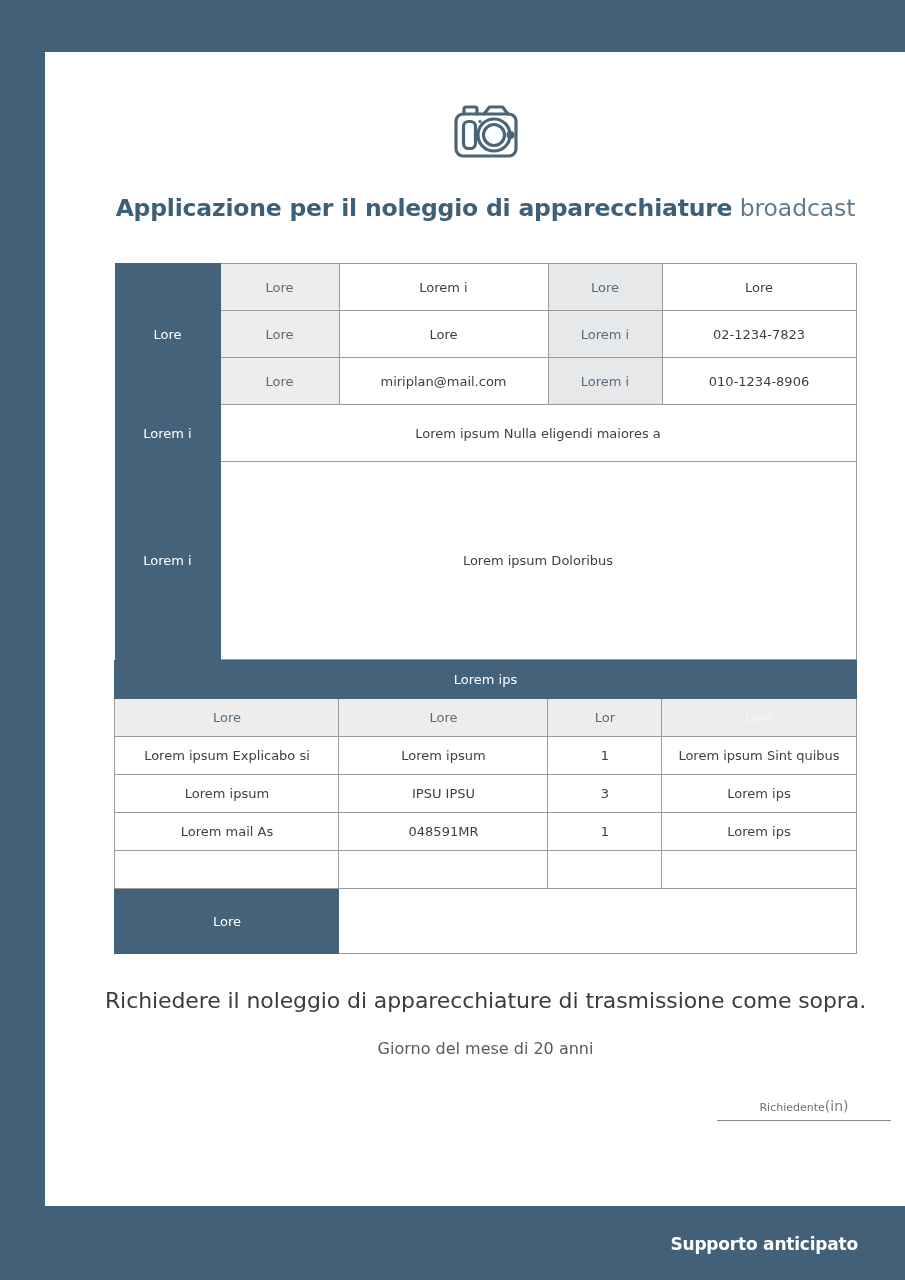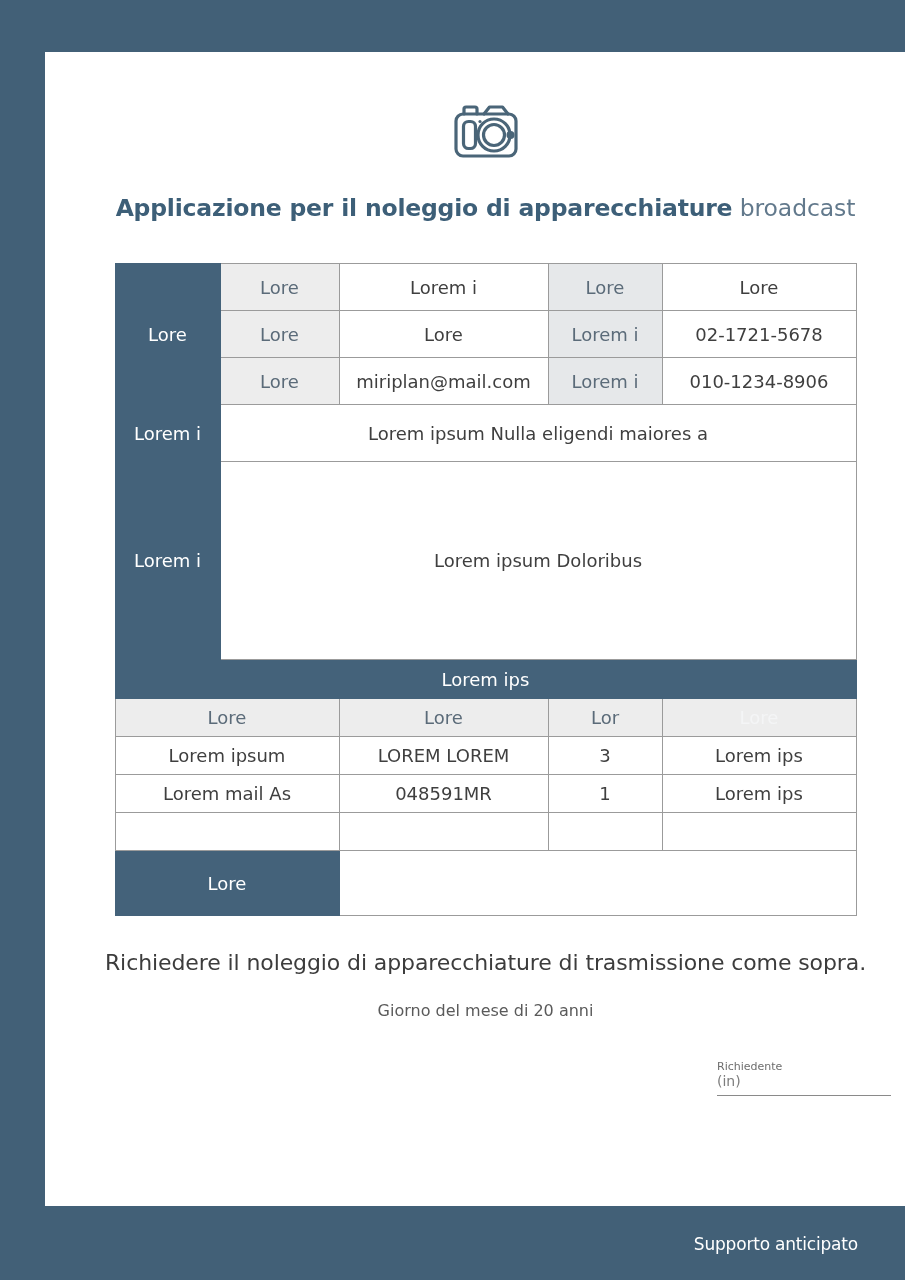--- a/index.html
+++ b/index.html
@@ -65,21 +65,21 @@
     font-size: 13px;
     color: #3f3f3f;
   }
   .tbl.t-top { margin-top: 40px; }
 
   .tbl td {
     border: 1px solid #9b9b9b;
     text-align: center;
     vertical-align: middle;
     padding: 4px 6px;
-    font-size: 18px;
+    font-size: 13px;
     background: #ffffff;
   }
 
   
   .c-dark {
     background: #44627a !important;
     color: #ffffff;
     border-color: #44627a !important;
     font-size: 13px;
   }
@@ -147,33 +147,32 @@
   }
   .sig-line {
     width: 174px;
     border-bottom: 1.5px solid #8a8a8a;
     padding-bottom: 6px;
     display: flex;
     justify-content: center;
     align-items: baseline;
     font-size: 11px;
     color: #6d6d6d;
-    flex-direction: column;
   }
   .sig-label { font-size: 11px; }
   .sig-unit  { font-size: 14px; color: #7d7d7d; }
 
   
   .brand {
     position: absolute;
     right: 47px;
     bottom: 26px;
     color: #ffffff;
     font-size: 17px;
-    font-weight: normal;
+    font-weight: bold;
     letter-spacing: -0.2px;
   }
 </style>
 </head>
 <body>
 
 <div class="sheet">
 
   <div class="logo-wrap">
     <span>
@@ -215,21 +214,21 @@
         <td class="c-dark" rowspan="3">Lore</td>
         <td class="c-grey h-37">Lore</td>
         <td class="c-white h-37">Lorem i</td>
         <td class="c-grey-dk h-37">Lore</td>
         <td class="c-white h-37">Lore</td>
       </tr>
       <tr>
         <td class="c-grey h-37">Lore</td>
         <td class="c-white h-37">Lore</td>
         <td class="c-grey-dk h-37">Lorem i</td>
-        <td class="c-white h-37">02-1721-5678</td>
+        <td class="c-white h-37">02-1234-7823</td>
       </tr>
       <tr>
         <td class="c-grey h-37">Lore</td>
         <td class="c-white h-37">miriplan@mail.com</td>
         <td class="c-grey-dk h-37">Lorem i</td>
         <td class="c-white h-37">010-1234-8906</td>
       </tr>
 
       <tr>
         <td class="c-dark h-mid">Lorem i</td>
@@ -253,22 +252,28 @@
       <tr>
         <td class="c-banner" colspan="4">Lorem ips</td>
       </tr>
       <tr>
         <td class="c-grey h-row">Lore</td>
         <td class="c-grey h-row">Lore</td>
         <td class="c-grey h-row">Lor</td>
         <td class="c-faded h-row">Lore</td>
       </tr>
       <tr>
+        <td class="c-white h-row">Lorem ipsum Explicabo si</td>
         <td class="c-white h-row">Lorem ipsum</td>
-        <td class="c-white h-row">LOREM LOREM</td>
+        <td class="c-white h-row">1</td>
+        <td class="c-white h-row">Lorem ipsum Sint quibus</td>
+      </tr>
+      <tr>
+        <td class="c-white h-row">Lorem ipsum</td>
+        <td class="c-white h-row">IPSU IPSU</td>
         <td class="c-white h-row">3</td>
         <td class="c-white h-row">Lorem ips</td>
       </tr>
       <tr>
         <td class="c-white h-row">Lorem mail As</td>
         <td class="c-white h-row">048591MR</td>
         <td class="c-white h-row">1</td>
         <td class="c-white h-row">Lorem ips</td>
       </tr>
       <tr>

